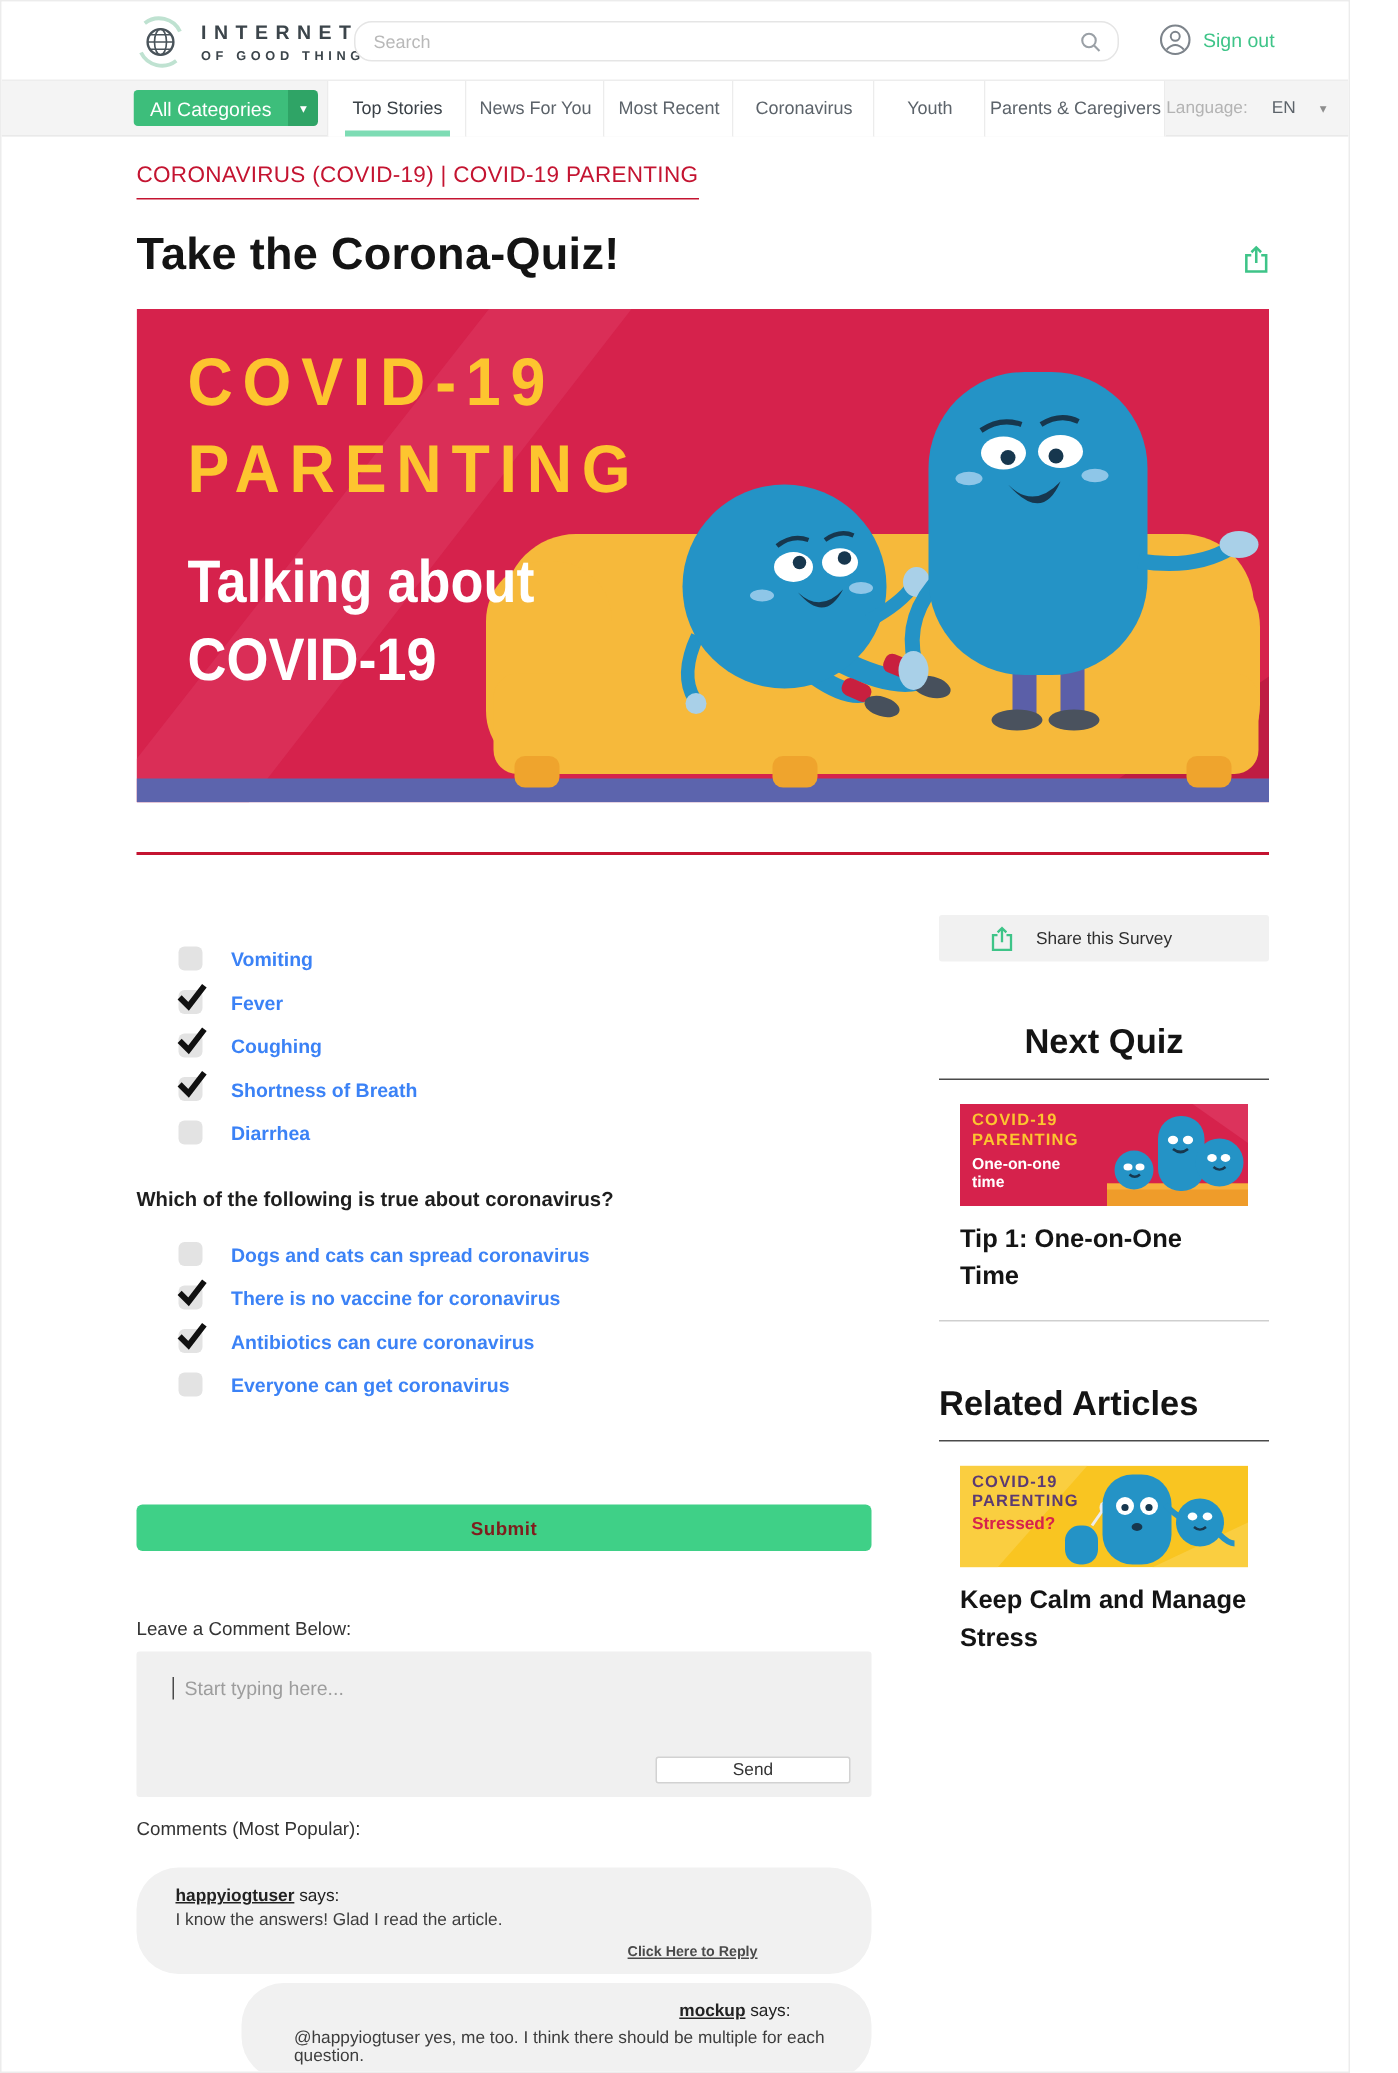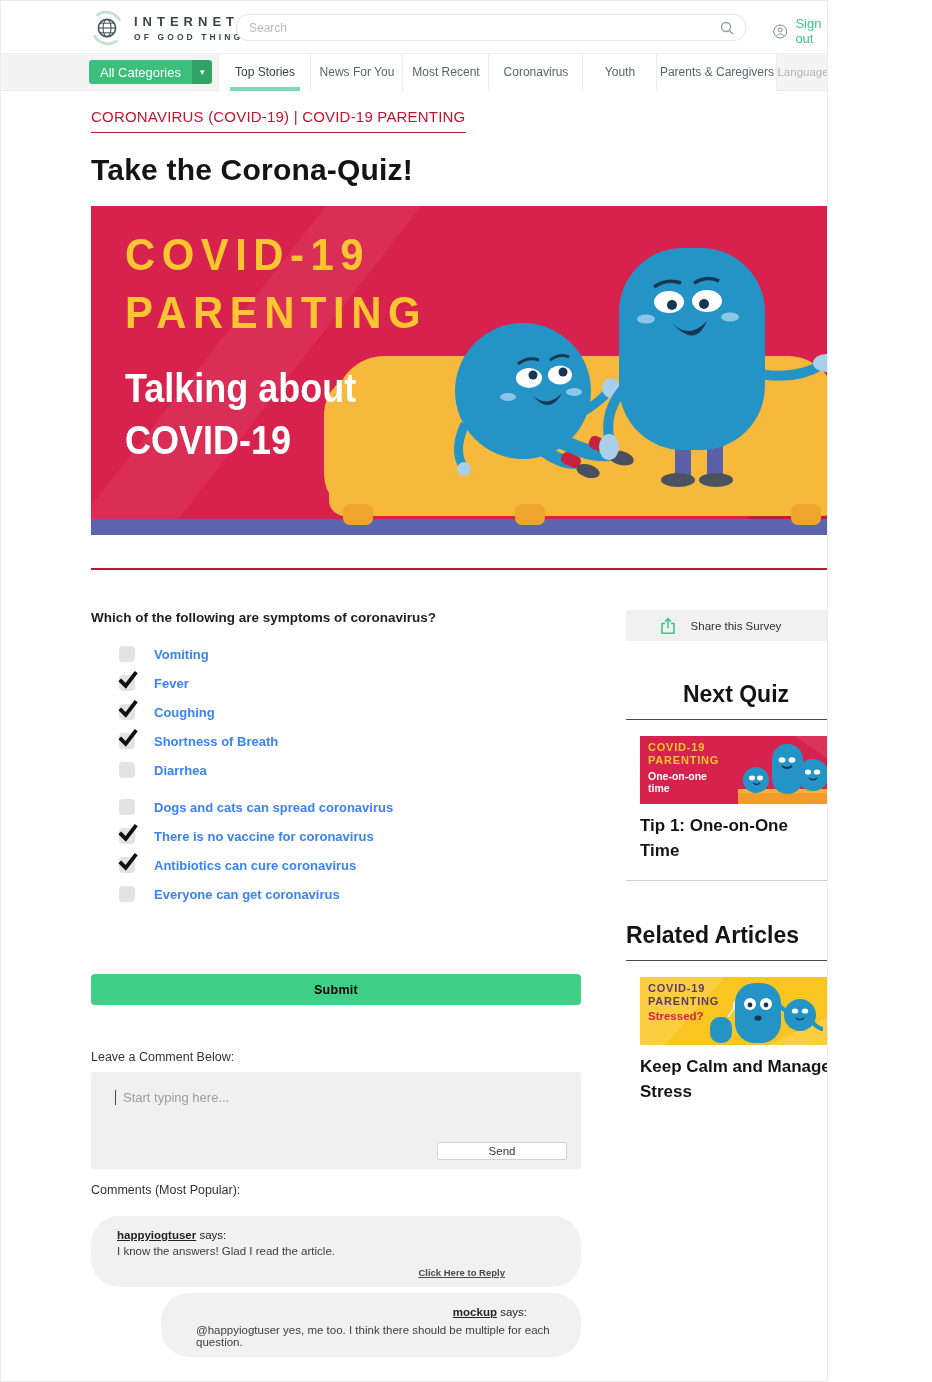--- a/index.html
+++ b/index.html
@@ -1,17 +1,17 @@
 <!DOCTYPE html>
 <html><head>
 <meta charset="utf-8">
 <style>
   * { margin:0; padding:0; box-sizing:border-box; }
   body { background:#fff; font-family:"Liberation Sans", sans-serif; -webkit-font-smoothing:antialiased; }
-  .page { position:relative; width:828px; height:1382px; background:#fff; border:1px solid #ececec; overflow:hidden; }
+  .page { position:relative; width:900px; height:1382px; background:#fff; border:1px solid #ececec; overflow:hidden; }
 
   
   .header { position:absolute; top:0; left:0; right:0; height:53px; background:#fff; border-bottom:1px solid #ededed; }
   .logo { position:absolute; left:88px; top:9px; display:flex; align-items:center; gap:9px; cursor:pointer; }
   .logo-text .l1 { font-size:13px; font-weight:bold; letter-spacing:5px; color:#3c454b; }
   .logo-text .l2 { font-size:8.5px; font-weight:bold; letter-spacing:3.1px; color:#3c454b; margin-top:3px; }
   .search { position:absolute; left:235px; top:13px; width:510px; height:27px; border:1px solid #e5e5e5; border-radius:12px; background:#fff; display:flex; align-items:center; }
   .search input { flex:1; border:none; outline:none; font-size:12px; color:#444; padding:0 12px; font-family:inherit; background:transparent; }
   .search input::placeholder { color:#b9b9b9; }
   .search-ic { margin-right:11px; flex:0 0 auto; cursor:pointer; }
@@ -54,21 +54,21 @@
   
   .question { font-size:13.5px; font-weight:bold; color:#1e1e1e; }
   .q2 { margin-top:29px; }
   .options { margin-top:21px; }
   .option { display:flex; align-items:center; margin-bottom:13px; height:16px; }
   .checkbox { position:relative; width:16px; height:16px; margin-left:28px; background:#e3e3e3; border-radius:4px; cursor:pointer; flex:0 0 auto; }
   .checkbox .check { display:none; position:absolute; left:-2px; top:-7px; }
   .checkbox.checked .check { display:block; }
   .option-label { margin-left:19px; font-size:13px; font-weight:bold; color:#3b82f6; }
 
-  .submit-btn { margin-top:59px; width:490px; height:31px; background:#3fd087; border:none; border-radius:4px; color:#000000; font-size:12.5px; font-weight:bold; letter-spacing:.3px; cursor:pointer; font-family:inherit; }
+  .submit-btn { margin-top:59px; width:490px; height:31px; background:#3fd087; border:none; border-radius:4px; color:#7f1d1d; font-size:12.5px; font-weight:bold; letter-spacing:.3px; cursor:pointer; font-family:inherit; }
 
   
   .leave-label { margin-top:45px; font-size:12.5px; color:#333; }
   .comment-box { position:relative; margin-top:8px; width:490px; height:97px; background:#f0f0f0; border-radius:2px; padding:16px 14px; cursor:text; }
   .comment-box .cursor { display:inline-block; width:1px; height:15px; background:#4a4a4a; vertical-align:middle; margin:0 7px 0 10px; }
   .comment-box .ph { font-size:13px; color:#9d9d9d; vertical-align:middle; }
   .send-btn { position:absolute; right:14px; bottom:9px; width:130px; height:18px; background:#fff; border:1px solid #d2d2d2; border-radius:2px; font-size:11.5px; color:#333; cursor:pointer; font-family:inherit; line-height:15px; }
   .comments-label { margin-top:14px; font-size:12.5px; color:#333; }
   .bubble { background:#f1f1f1; border-radius:28px; padding:13px 26px 9px 26px; margin-top:19px; width:490px; }
   .bubble.reply { width:420px; margin-left:70px; margin-top:6px; padding-left:20px; }
@@ -248,21 +248,20 @@
         <div class="hero-white">COVID-19</div>
       </div>
     </div>
 
     <div class="red-divider"></div>
 
     <div class="columns">
 
       <div class="left-col">
 
-        <div class="question">Which of the following are symptoms of coronavirus?</div>
         <div class="options">
           <div class="option">
             <span class="checkbox"></span>
             <span class="option-label">Vomiting</span>
           </div>
           <div class="option">
             <span class="checkbox checked">
                 <svg class="check" width="22" height="22" viewBox="0 0 24 24">
                   <path d="M3 13 L9.5 19.5 L21 4.5" stroke="#101010" stroke-width="4.2" fill="none"></path>
                 </svg>
@@ -284,20 +283,21 @@
                 </svg>
               </span>
             <span class="option-label">Shortness of Breath</span>
           </div>
           <div class="option">
             <span class="checkbox"></span>
             <span class="option-label">Diarrhea</span>
           </div>
         </div>
 
+        <div class="question q2">Which of the following is true about coronavirus?</div>
         <div class="options">
           <div class="option">
             <span class="checkbox"></span>
             <span class="option-label">Dogs and cats can spread coronavirus</span>
           </div>
           <div class="option">
             <span class="checkbox checked">
                 <svg class="check" width="22" height="22" viewBox="0 0 24 24">
                   <path d="M3 13 L9.5 19.5 L21 4.5" stroke="#101010" stroke-width="4.2" fill="none"></path>
                 </svg>

